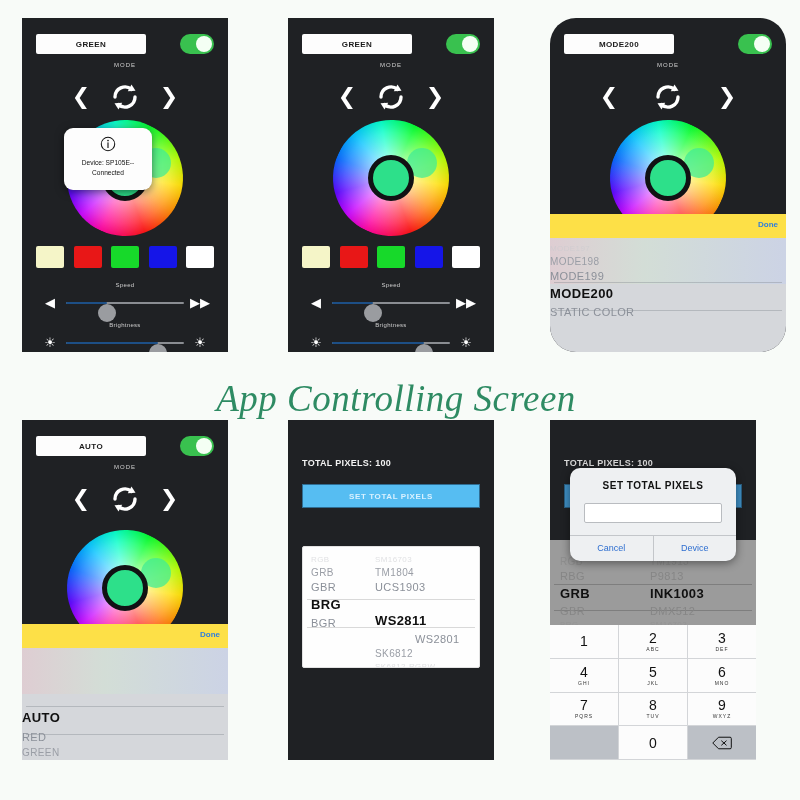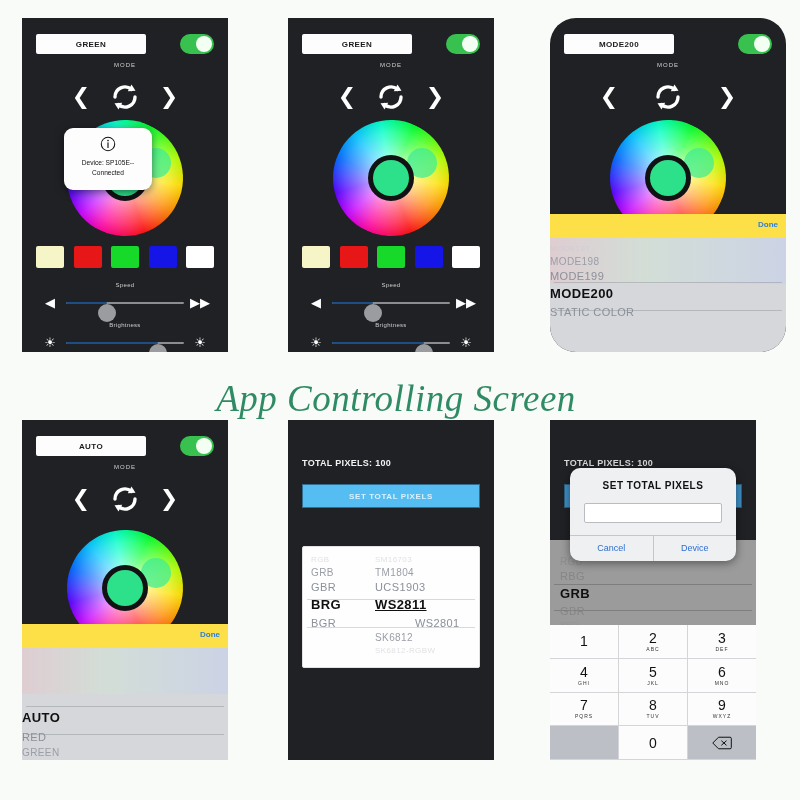--- a/index.html
+++ b/index.html
@@ -421,21 +421,21 @@
         <div class="pk-item pk-near" style="margin-top:3px;">GRB</div>
         <div class="pk-item pk-mid" style="margin-top:3px;">GBR</div>
         <div class="pk-item pk-sel" style="margin-top:4px;">BRG</div>
         <div class="pk-item pk-mid" style="margin-top:5px;">BGR</div>
       </div>
 
       <div class="pk-col" style="right:8px;width:96px;">
         <div class="pk-item pk-far" style="margin-top:8px;">SM16703</div>
         <div class="pk-item pk-near" style="margin-top:3px;">TM1804</div>
         <div class="pk-item pk-mid" style="margin-top:3px;">UCS1903</div>
-        <div class="pk-item pk-sel" style="margin-top:4px;text-decoration:underline;">WS2811</div>
+        <div class="pk-item pk-sel" style="margin-top:20px;">WS2811</div>
         <div class="pk-item pk-mid" style="margin-top:5px;margin-left:40px;">WS2801</div>
         <div class="pk-item pk-near" style="margin-top:3px;">SK6812</div>
         <div class="pk-item pk-far" style="margin-top:3px;">SK6812-RGBW</div>
       </div>
     </div>
   </div>
 
   <div class="phone p6">
     <div class="tp-label" style="top:38px;color:#d8d8d8;">TOTAL PIXELS:  100</div>
     <div class="tp-btn" style="top:64px;background:#3f8fc4;border-color:#2a5f82;color:#cfe8f8;">SET TOTAL PIXELS</div>
@@ -445,20 +445,27 @@
       <div class="pk-line" style="top:70px;background:rgba(60,60,60,.3);"></div>
 
       <div class="pk-col" style="left:10px;width:74px;">
         <div class="pk-item pk-near" style="margin-top:16px;color:#8e8e8e;">RGB</div>
         <div class="pk-item pk-mid" style="margin-top:3px;color:#868686;">RBG</div>
         <div class="pk-item pk-sel" style="margin-top:4px;">GRB</div>
         <div class="pk-item pk-mid" style="margin-top:4px;color:#868686;">GBR</div>
         <div class="pk-item pk-far" style="margin-top:3px;color:#8e8e8e;">BRG</div>
       </div>
 
+      <div class="pk-col" style="right:10px;width:96px;">
+        <div class="pk-item pk-near" style="margin-top:16px;color:#8e8e8e;">TM1913</div>
+        <div class="pk-item pk-mid" style="margin-top:3px;color:#868686;">P9813</div>
+        <div class="pk-item pk-sel" style="margin-top:4px;">INK1003</div>
+        <div class="pk-item pk-mid" style="margin-top:4px;color:#868686;">DMX512</div>
+        <div class="pk-item pk-far" style="margin-top:3px;color:#8e8e8e;">SM16703</div>
+      </div>
     </div>
 
     <div class="modal" style="left:20px;right:20px;top:48px;">
       <div class="modal-title">SET TOTAL PIXELS</div>
       <div class="modal-input"></div>
       <div class="modal-actions">
         <div class="modal-btn">Cancel</div>
         <div class="modal-btn">Device</div>
       </div>
     </div>

